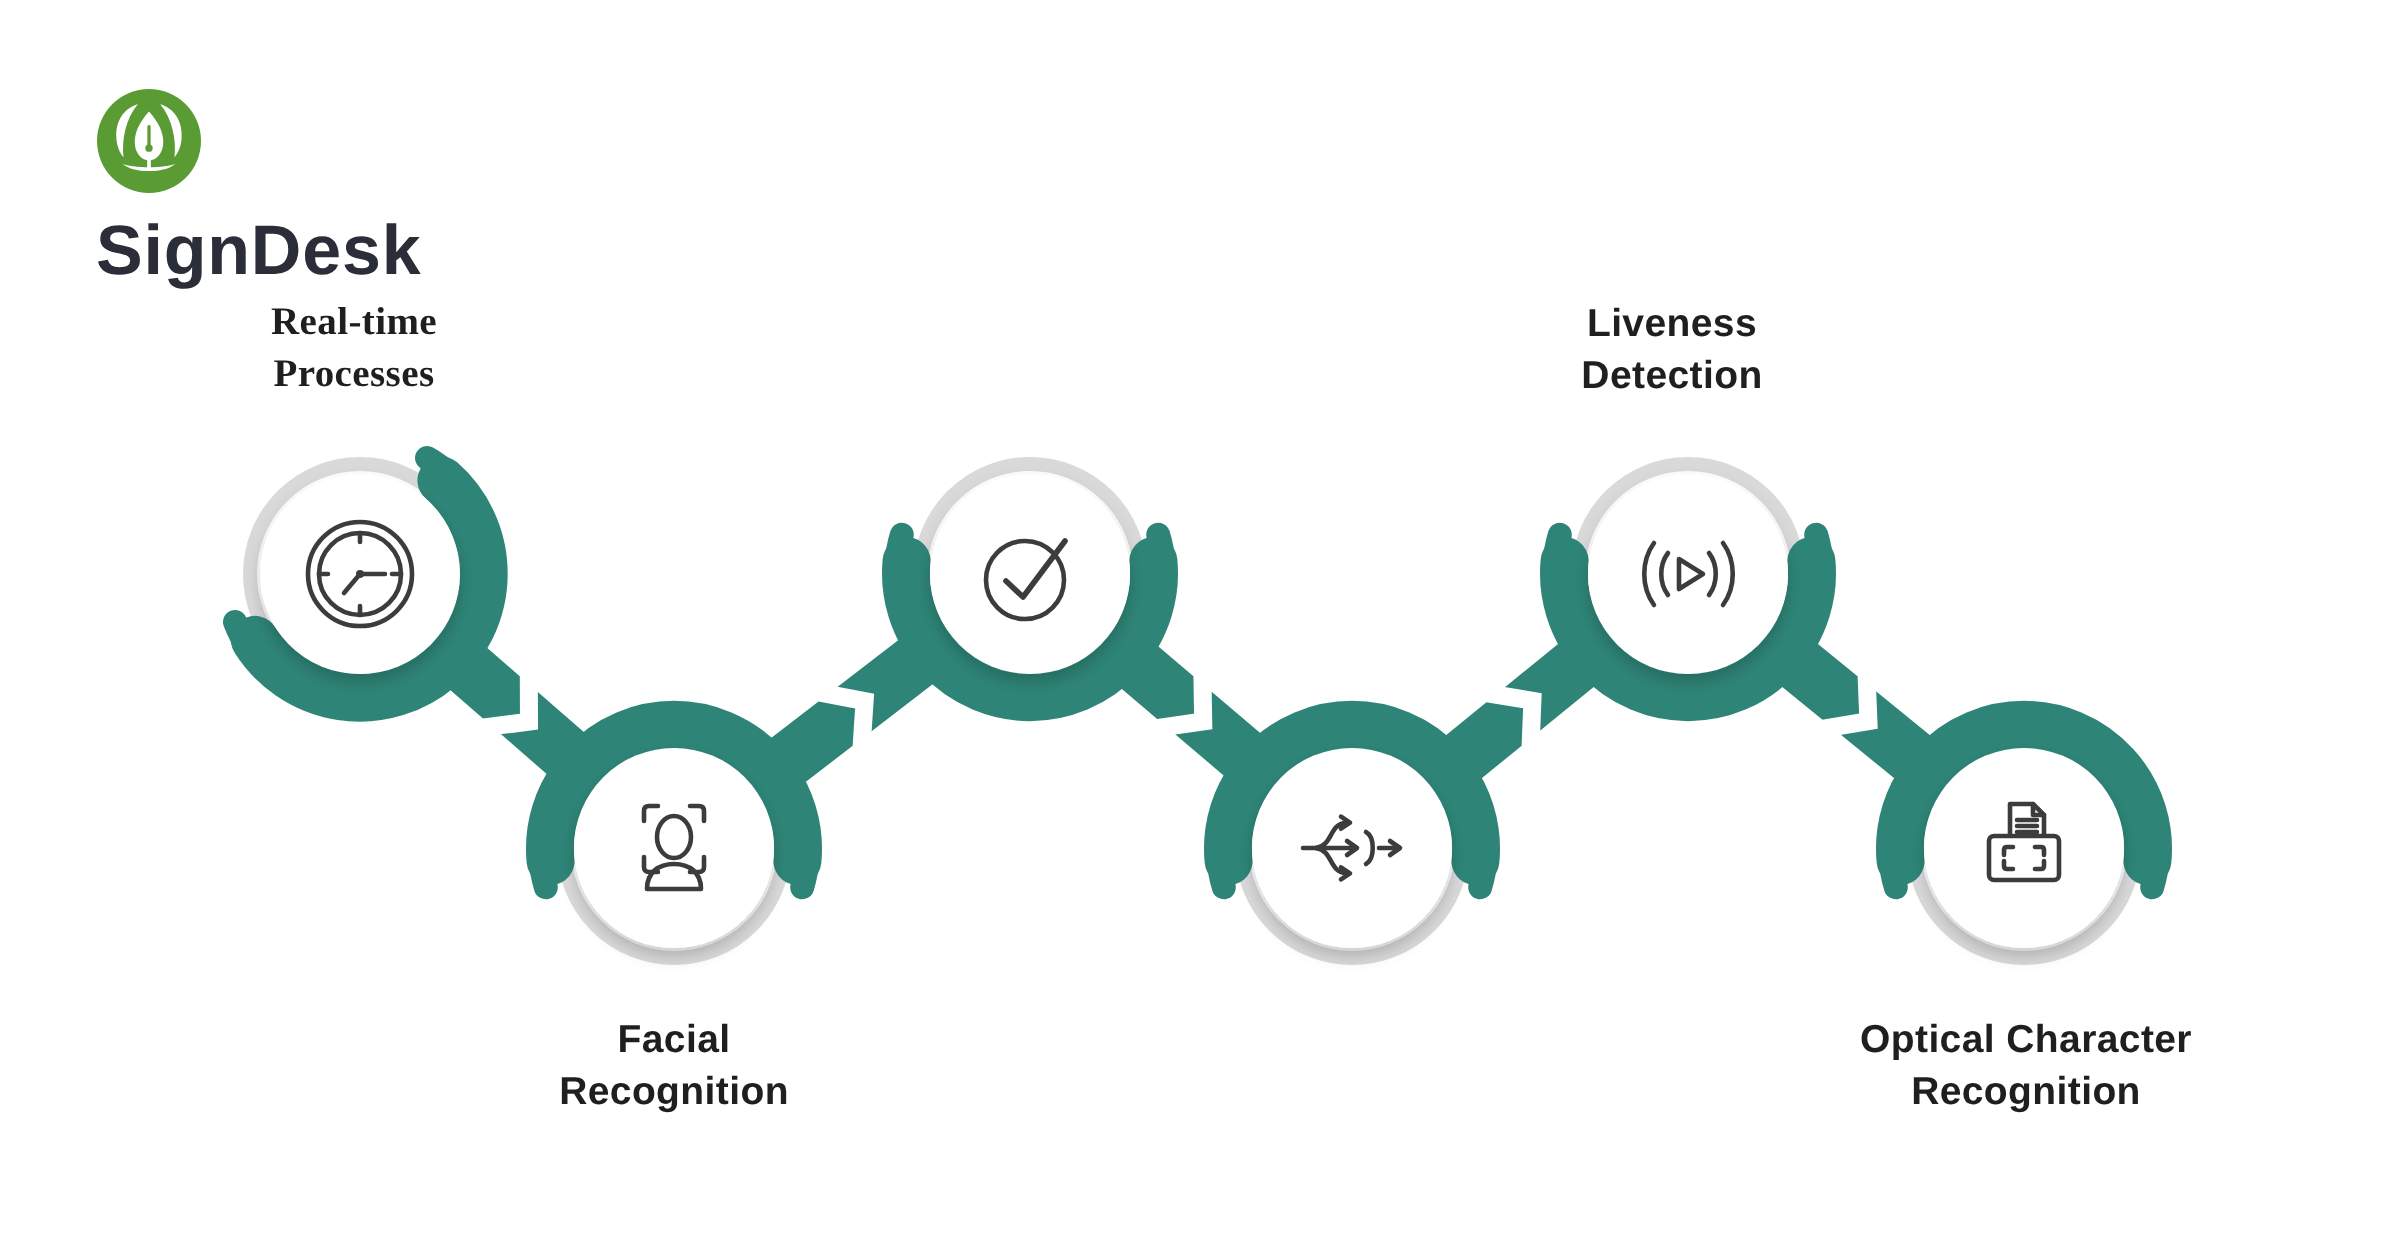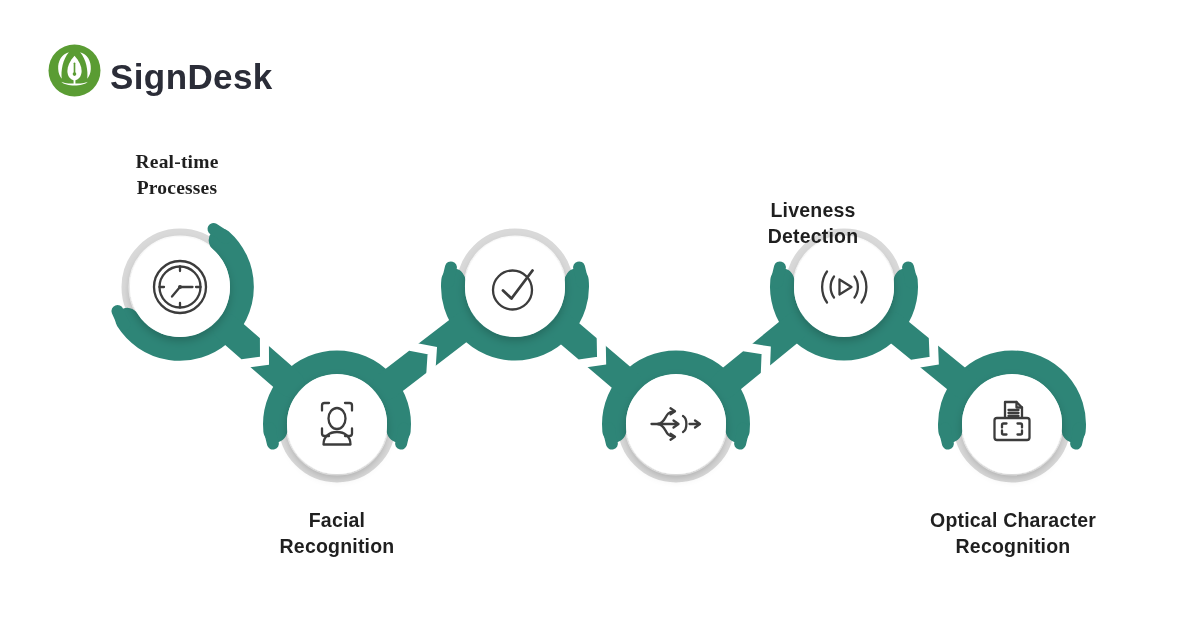--- a/index.html
+++ b/index.html
@@ -1,37 +1,37 @@
 <!DOCTYPE html>
 <html><head>
 <meta charset="utf-8">
 <style>
   html,body{margin:0;padding:0;background:#ffffff;}
   .canvas{
     position:relative;width:1200px;height:627px;background:#ffffff;overflow:hidden;
     font-family:"Liberation Sans","DejaVu Sans",sans-serif;
   }
-  .logo{position:absolute;left:48px;top:44px;display:flex;align-items:flex-end;gap:9px;}
+  .logo{position:absolute;left:48px;top:44px;display:flex;align-items:flex-start;gap:9px;flex-direction:column;}
   .logo-icon{width:53px;height:53px;display:block;}
   .lg-green{fill:var(--logo-green,#5A9C33);}
   .lg-white{fill:#ffffff;}
   .lg-green-line{fill:none;stroke:var(--logo-green,#5A9C33);stroke-width:1.6px;stroke-linecap:round;}
   .lg-white-line{fill:none;stroke:#ffffff;stroke-width:1.8px;stroke-linecap:round;}
   .brand{font-size:35px;font-weight:600;letter-spacing:.4px;color:var(--brand-text,#2B2D38);}
   #flow{position:absolute;left:0;top:0;width:1200px;height:627px;display:block;}
   .step-label{
     position:absolute;transform:translateX(-50%);text-align:center;white-space:pre-line;
     color:var(--label-color,#1F1F1F);font-size:19.5px;font-weight:600;line-height:26px;letter-spacing:.2px;
   }
   .step-label.emphasis{font-size:23.5px;line-height:30px;}
   .lbl-0{left:177px;top:149px;font-family:Liberation Serif, serif;}
   .lbl-1{left:337px;top:507px;}
   .lbl-2{left:515px;top:146px;}
   .lbl-3{left:679px;top:507px;}
-  .lbl-4{left:813px;top:149px;margin-top:48px;}
+  .lbl-4{left:836px;top:149px;}
   .lbl-5{left:1013px;top:507px;}
 </style>
 </head>
 <body>
 
 <div class="canvas" style="--logo-green: #5A9C33; --brand-text: #2B2D38; --label-color: #1F1F1F;">
 
   <div class="logo">
     <svg class="logo-icon" viewBox="0 0 52 52" aria-hidden="true">
       <circle class="lg-green" cx="26" cy="26" r="25.5"></circle>

